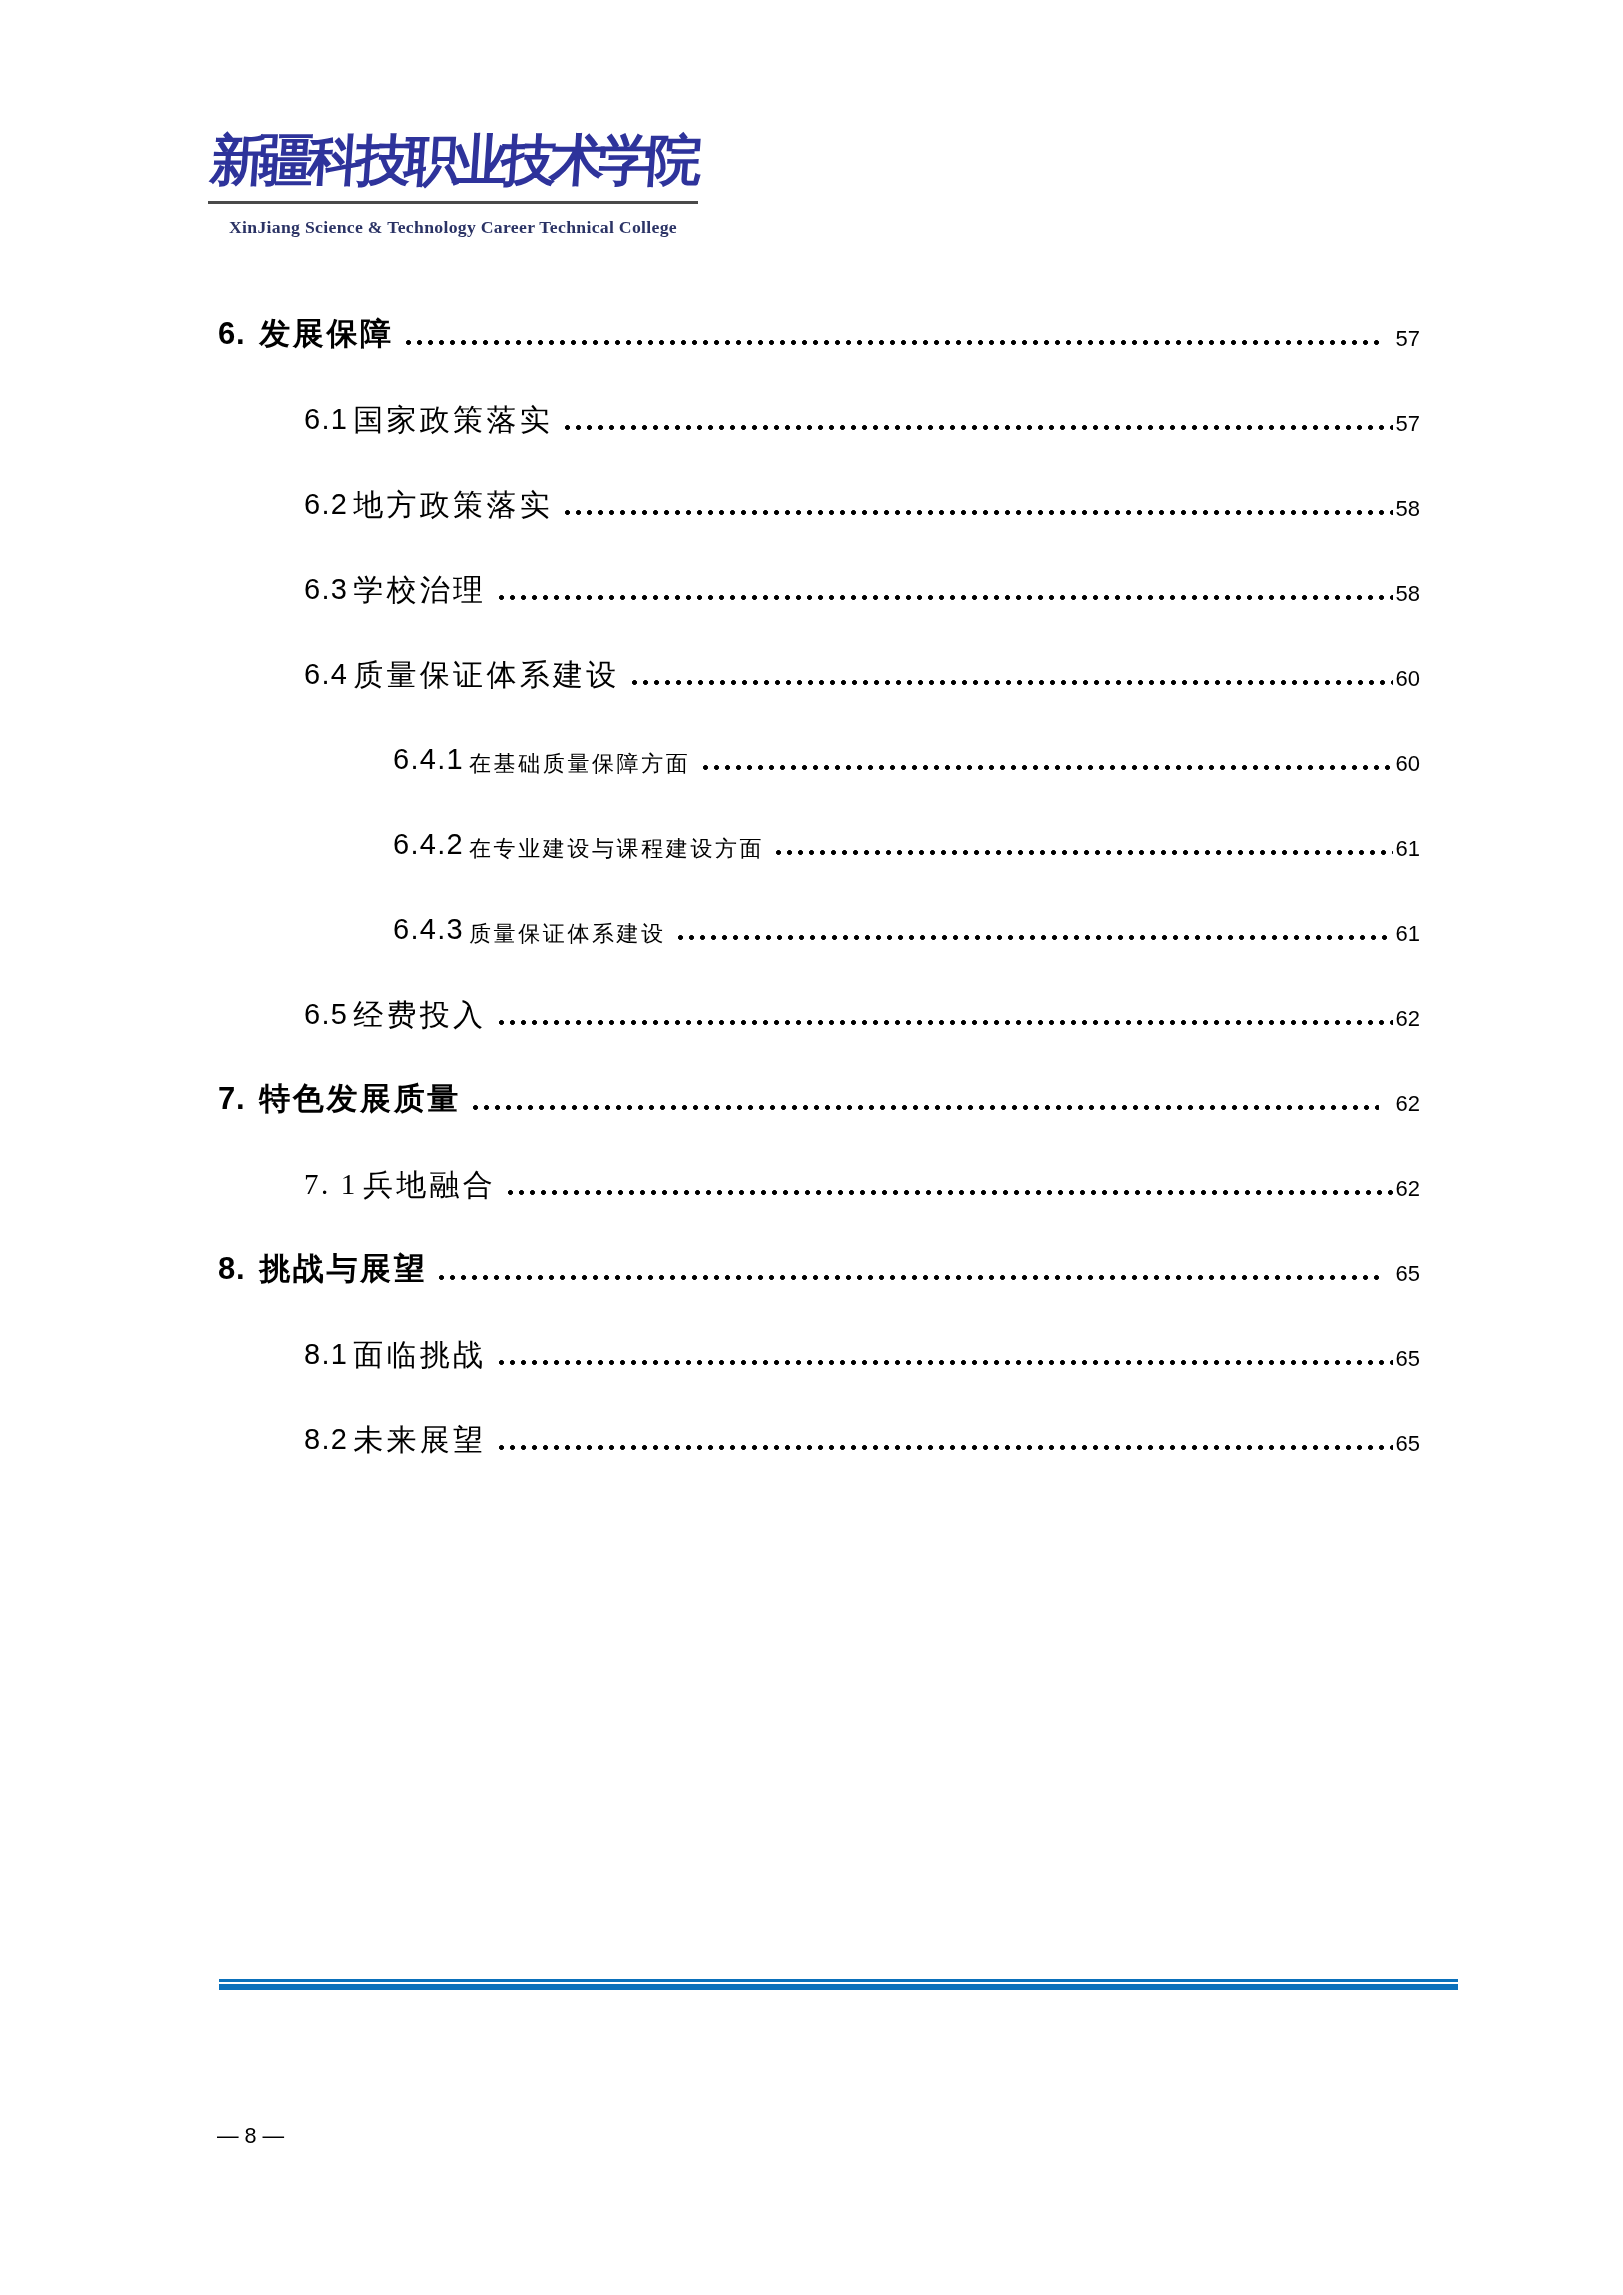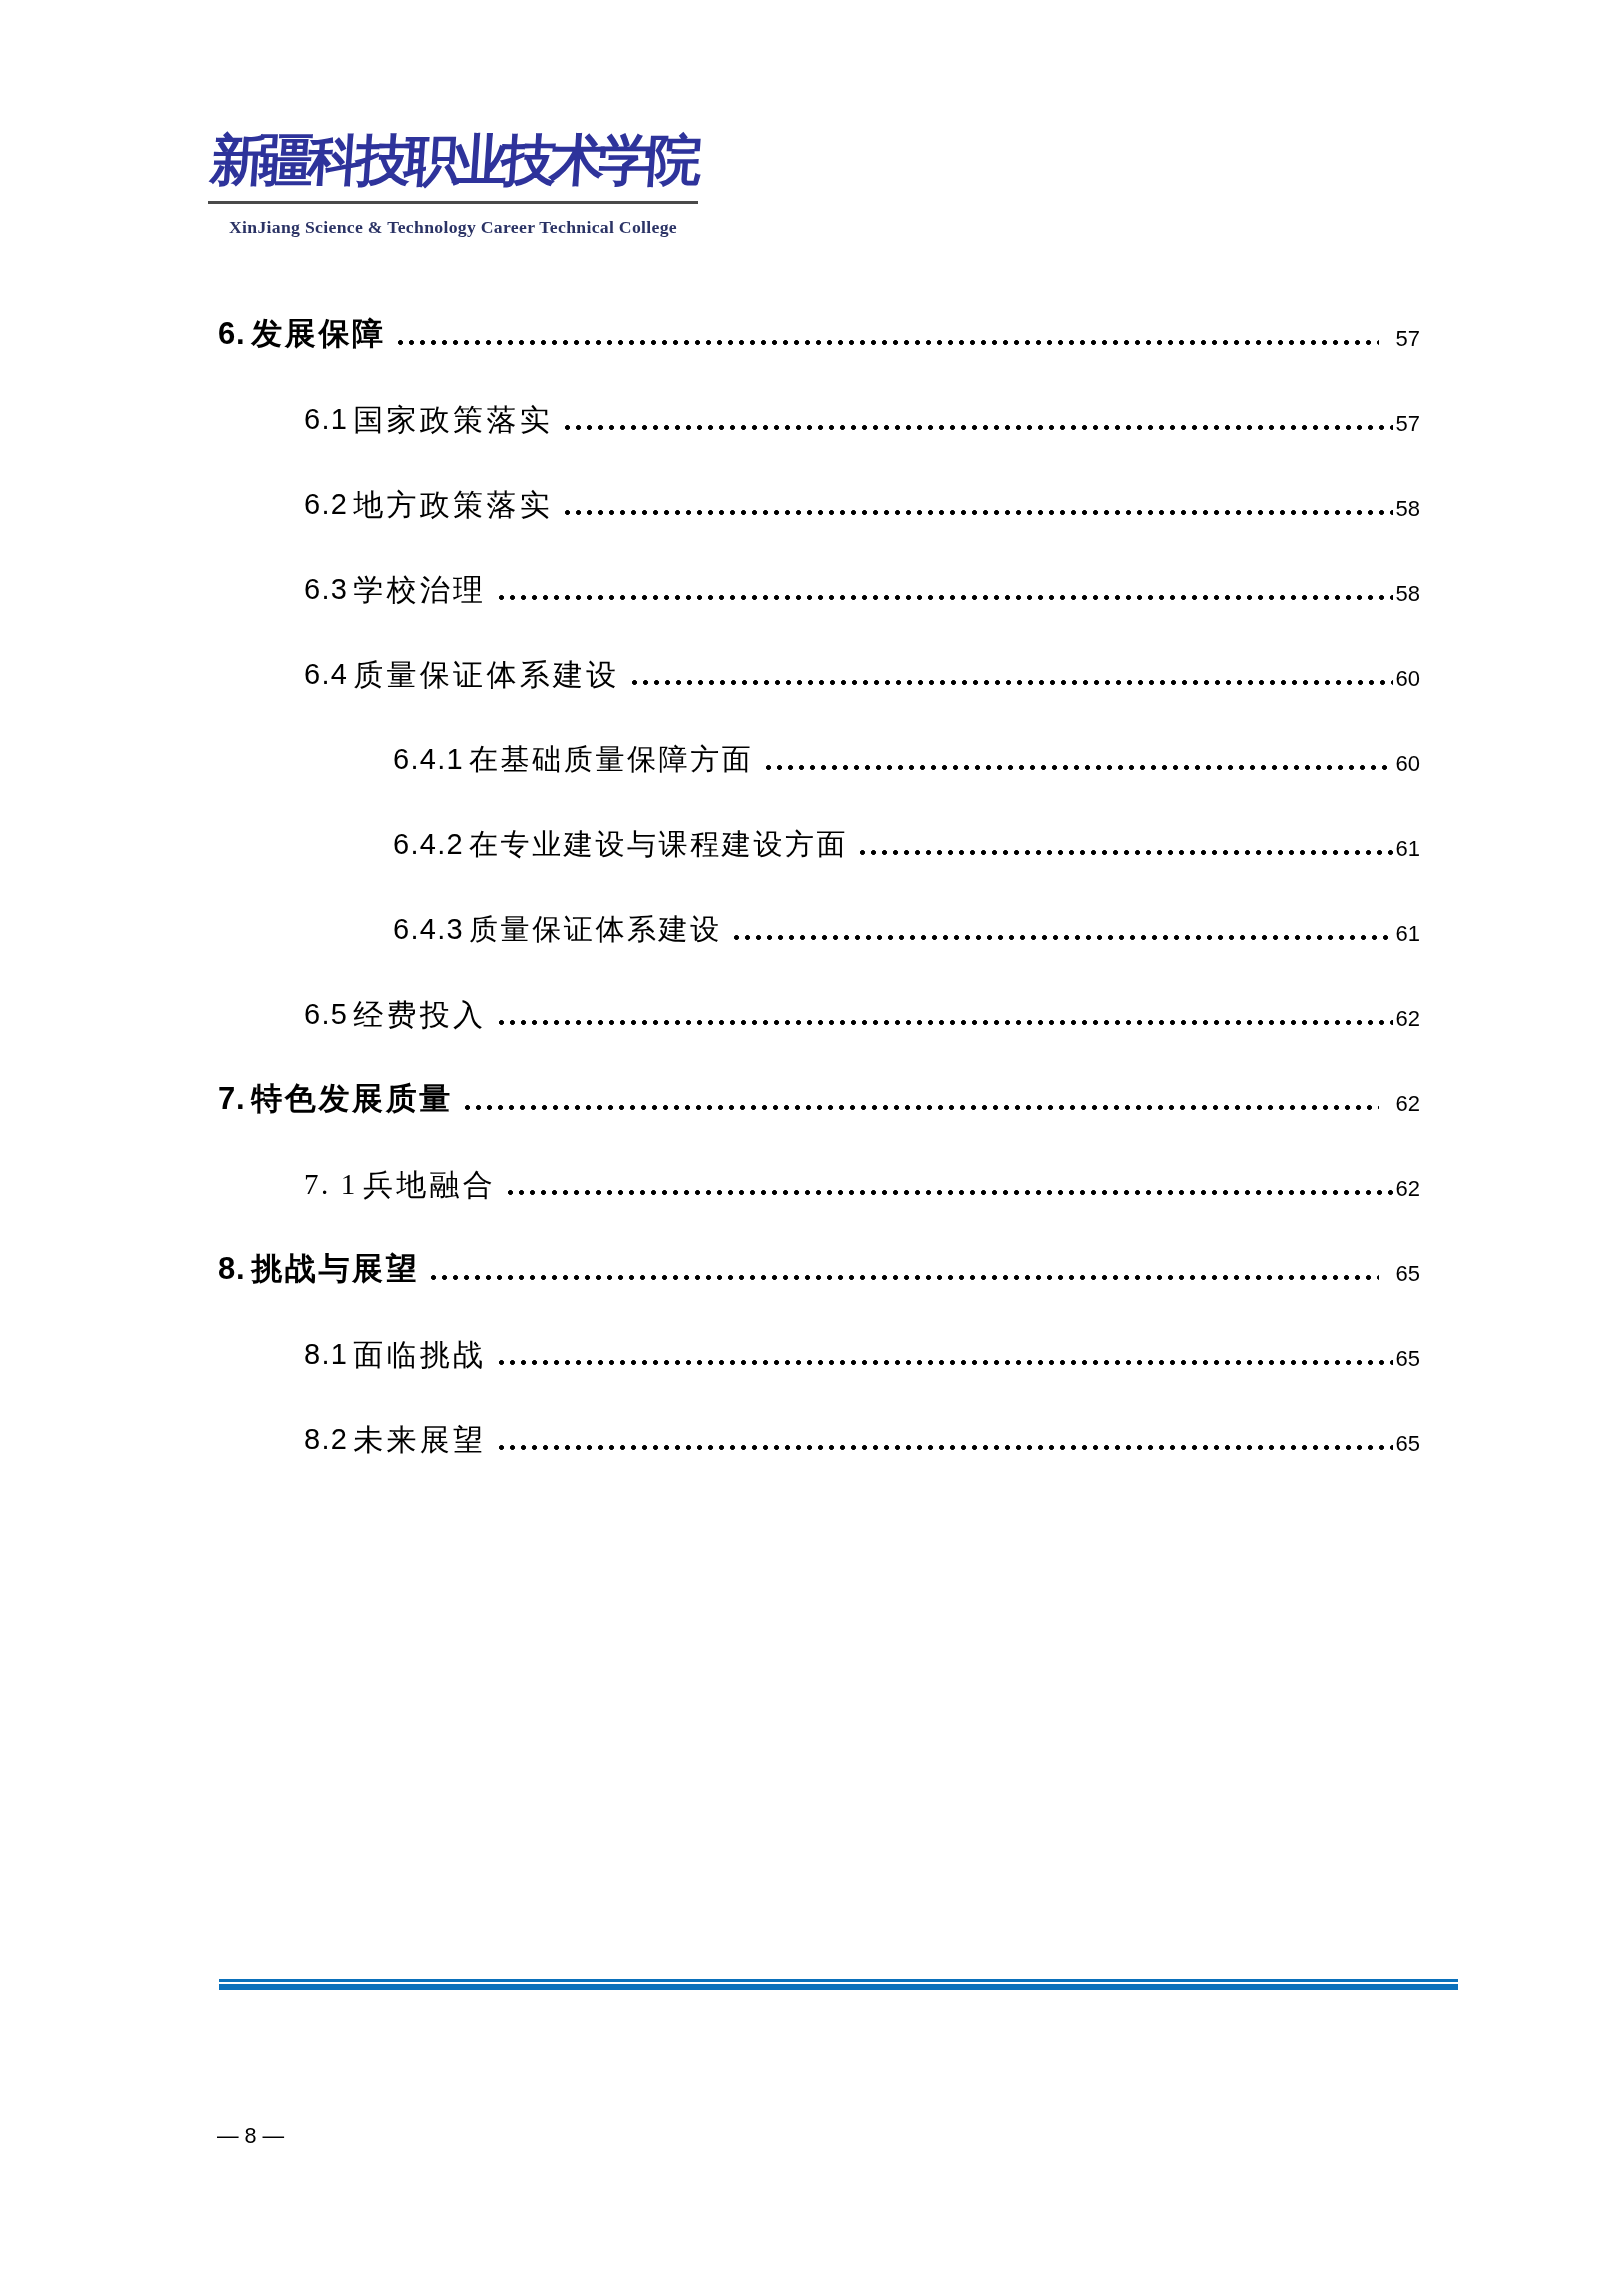--- a/index.html
+++ b/index.html
@@ -100,24 +100,24 @@
   .toc-row.level-1 .num {
     font-size: 31px;
     font-weight: 700;
     letter-spacing: 0.7px;
   }
   .toc-row.level-1 .title {
     font-family: "Liberation Sans", "DejaVu Sans", sans-serif;
     font-weight: 700;
     font-size: 31px;
     letter-spacing: 2.6px;
-    margin-left: 6px;
+    margin-left: 14px;
   }
   .toc-row.level-1 .leader { margin-right: 17px; }
-  .toc-row.level-3 .title { font-size: 29px; letter-spacing: 2.6px; text-align: center; }
+  .toc-row.level-3 .title { font-size: 22px; letter-spacing: 2.6px; text-align: center; }
   .toc-row.serif-num .num {
     font-family: "Liberation Serif", "DejaVu Serif", serif;
     letter-spacing: 2.6px;
   }
 
   
   .footer-rule {
     position: absolute;
     left: 219px;
     top: 1979px;

